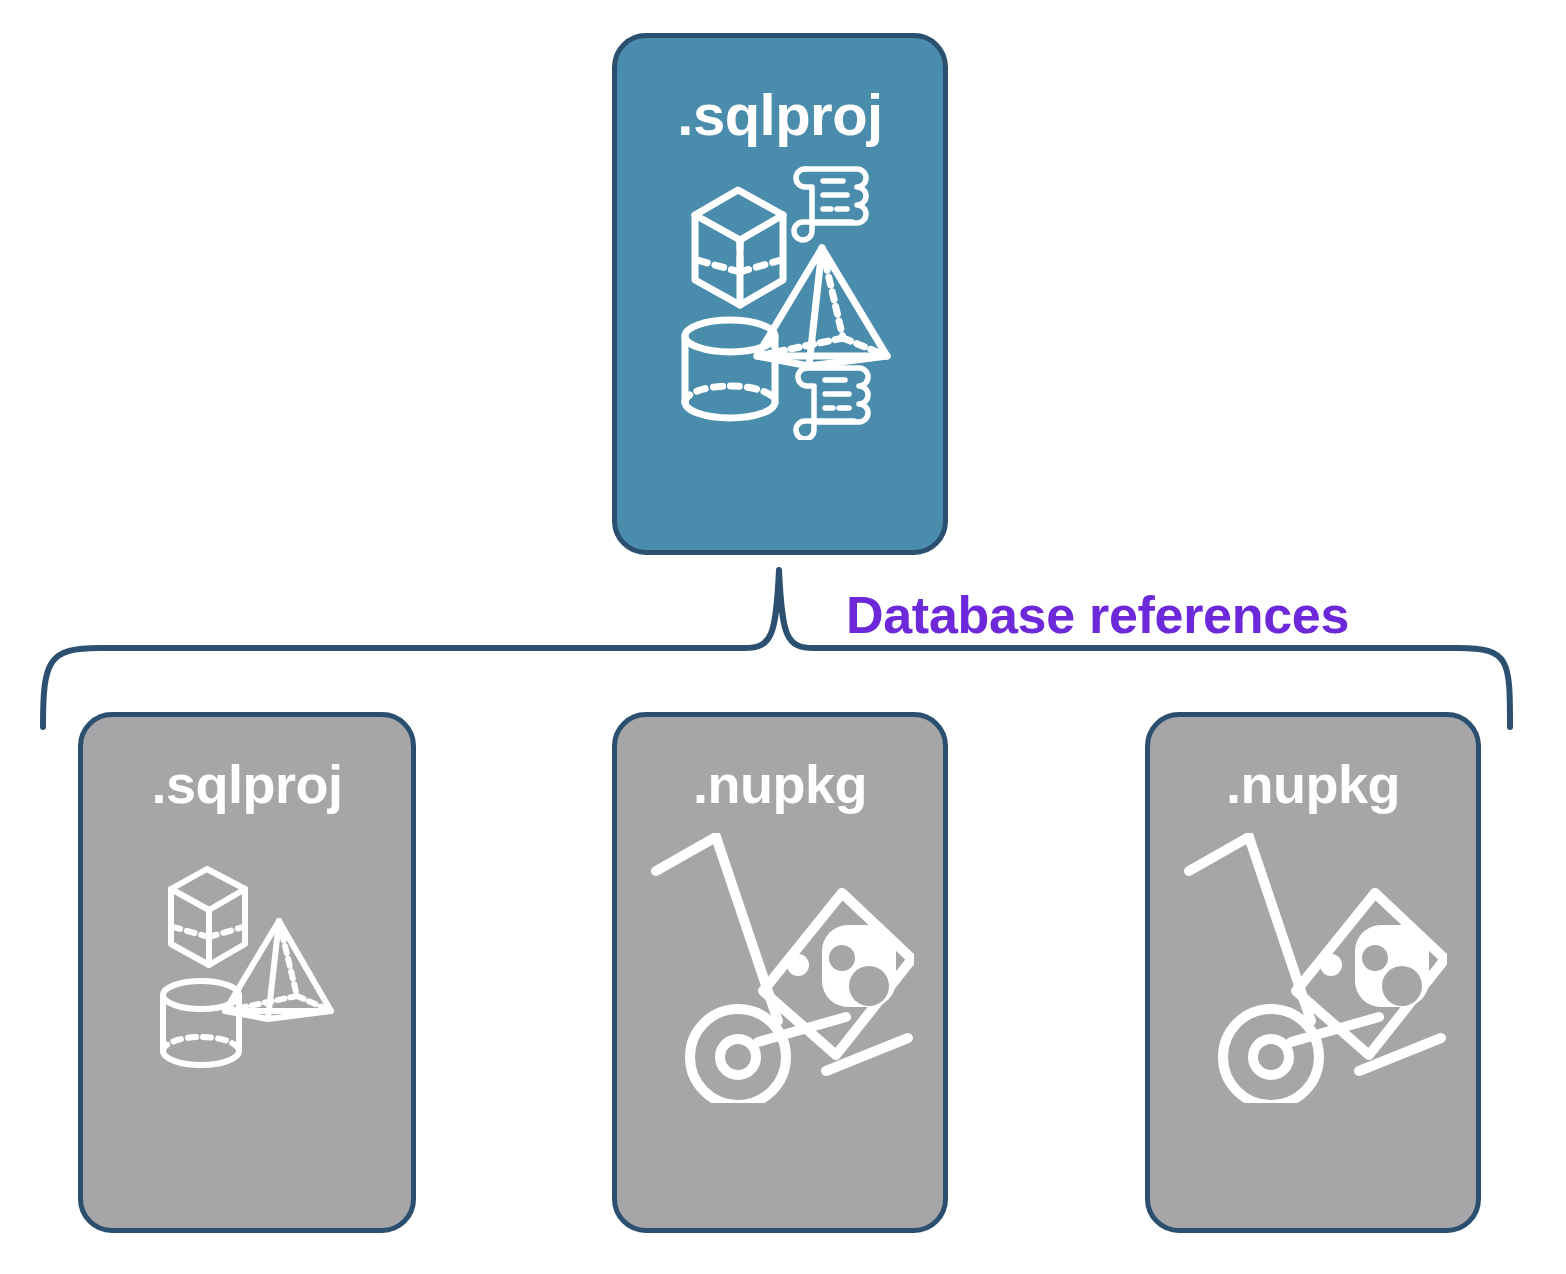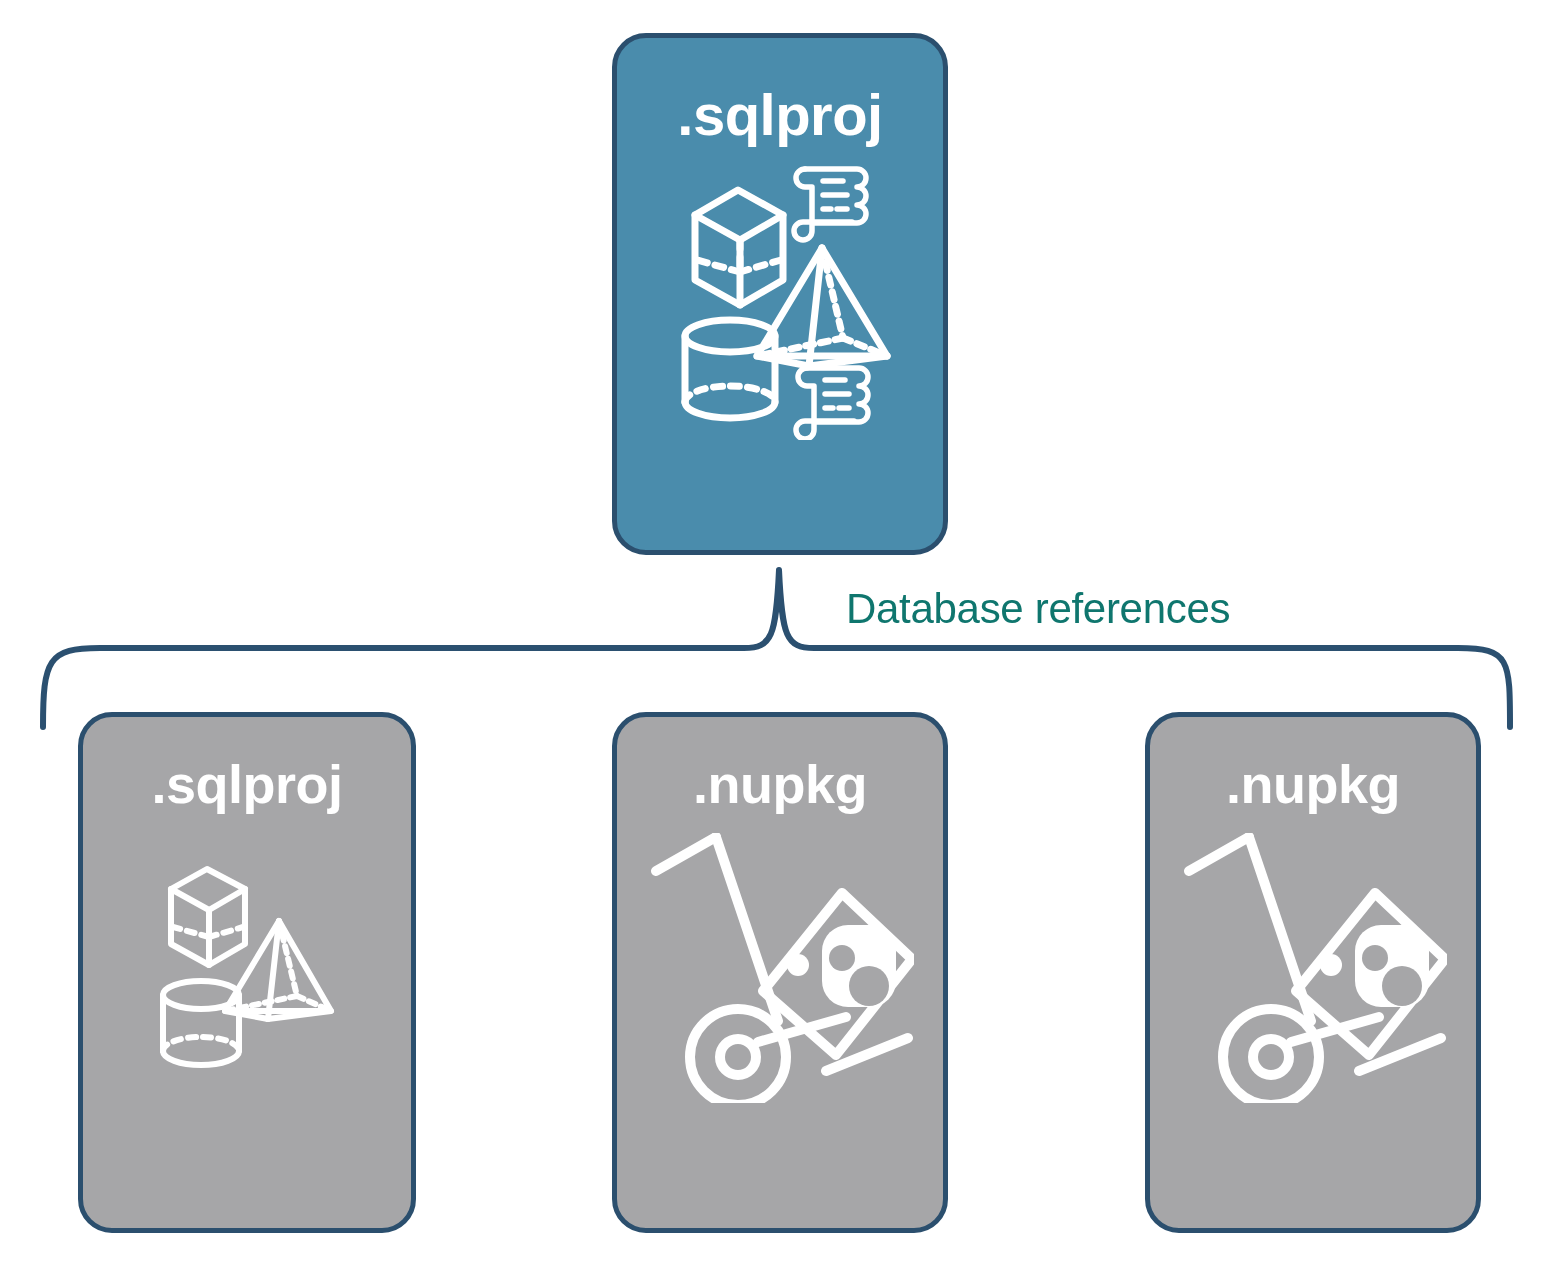--- a/index.html
+++ b/index.html
@@ -91,23 +91,23 @@
     position: absolute;
     left: 0; top: 0;
     width: 1566px;
     height: 1274px;
     pointer-events: none;
   }
   #bracket-label {
     position: absolute;
     left: 846px;
     top: 585px;
-    font-size: 42px;
-    font-weight: normal;
-    color: #0f766e;
+    font-size: 52px;
+    font-weight: bold;
+    color: #6d28d9;
     letter-spacing: -0.3px;
     white-space: nowrap;
     user-select: none;
   }
 </style>
 </head>
 <body>
 
 <div id="stage">
 

